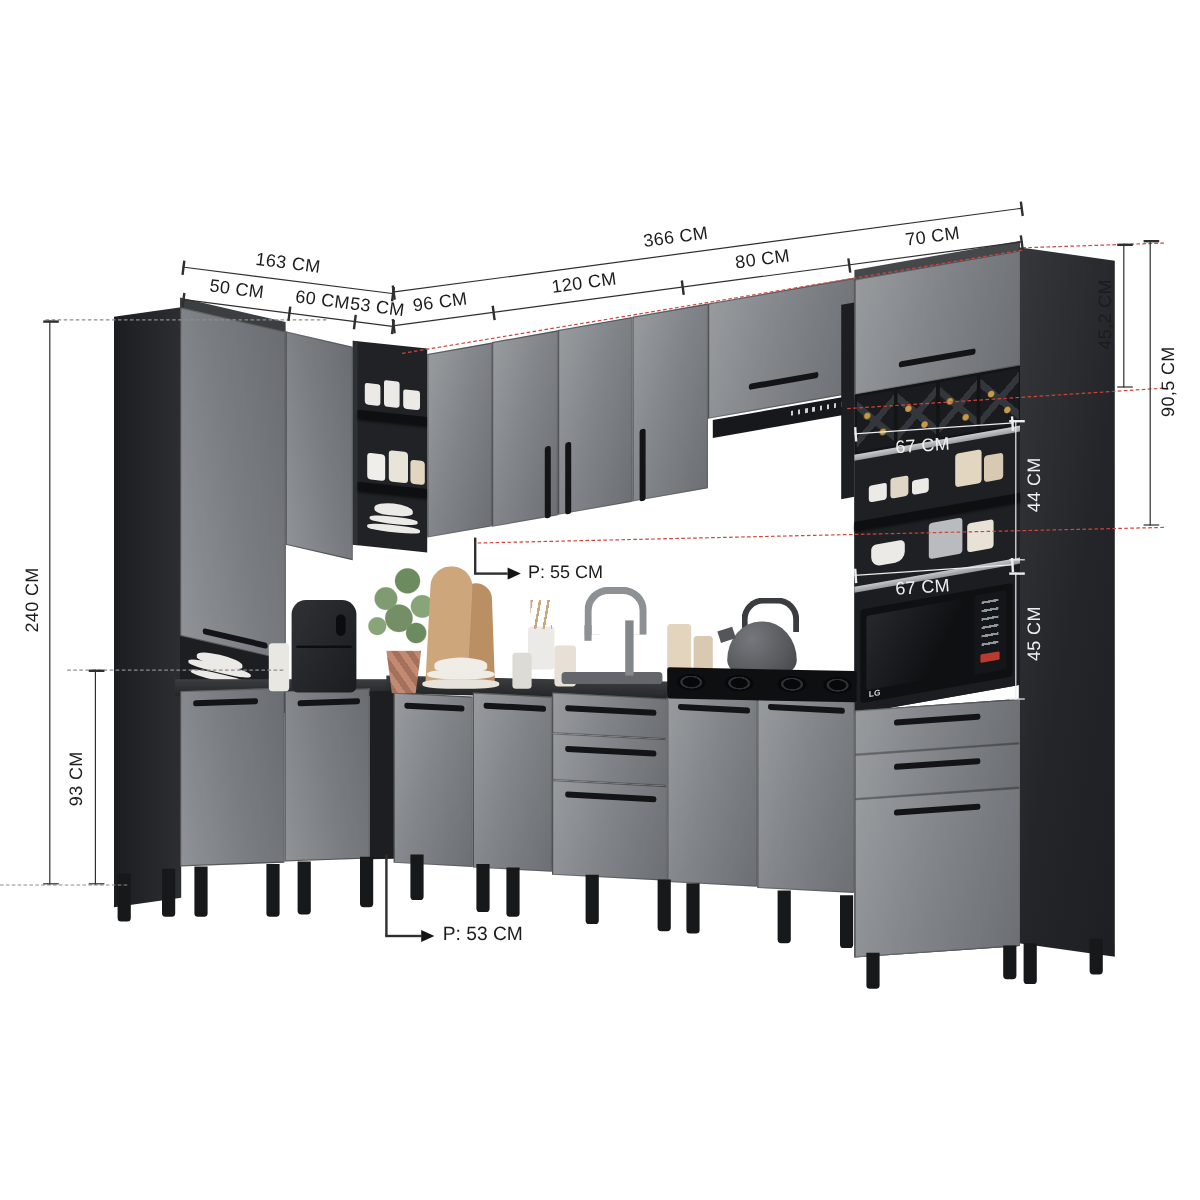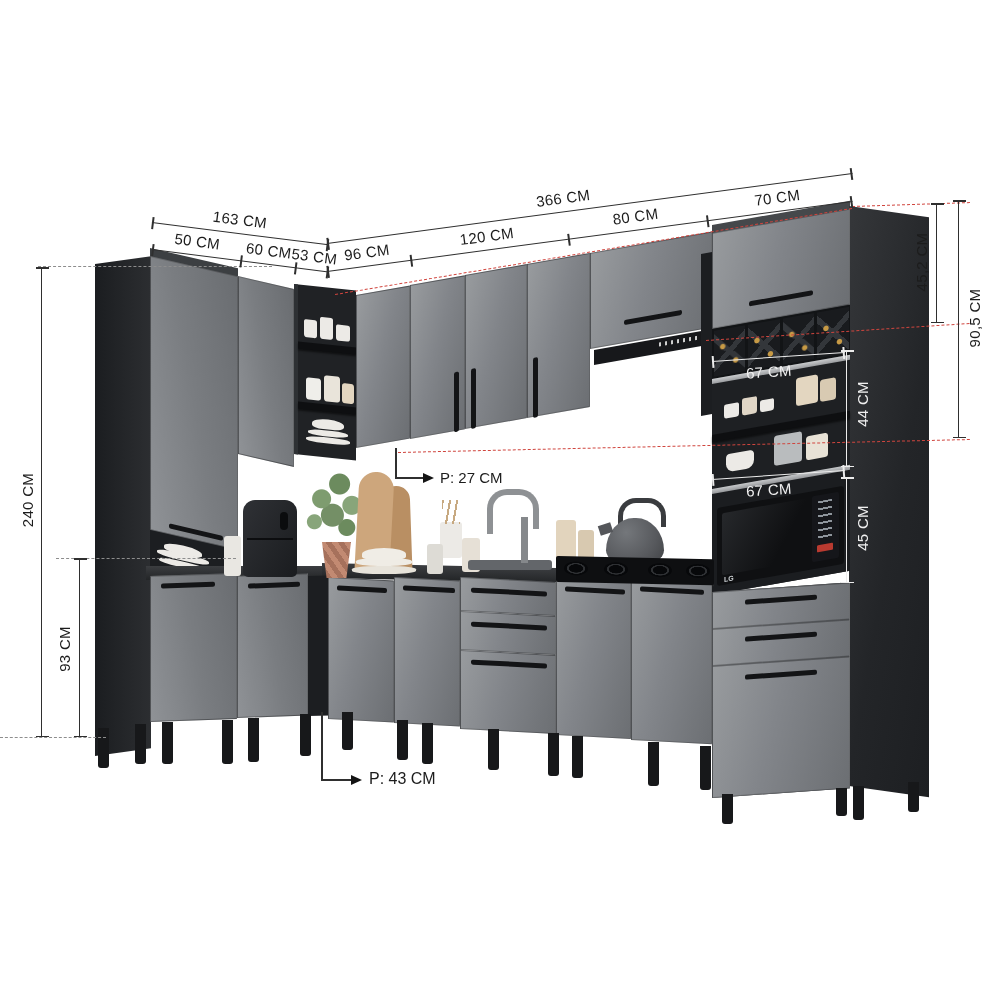--- a/index.html
+++ b/index.html
@@ -359,20 +359,20 @@
 
   <div class="dim white" style="left:712px;top:479px;width:133px;transform:rotate(-3.9deg)">
     <div class="tick" style="left:0"></div>
       <div class="tick" style="left:131px"></div>
     <div class="lbl" style="left:56px">67 CM</div>
   </div>
 
   <div class="annline" style="left:395px;top:448px;width:1.5px;height:30px"></div>
   <div class="annline" style="left:395px;top:477px;width:28px;height:1.5px"></div>
   <div class="arrow-r" style="left:423px;top:473px"></div>
-  <div class="annlbl" style="left:440px;top:469px">P: 27 CM</div>
+  <div class="annlbl" style="left:440px;top:469px">P: 55 CM</div>
 
   <div class="annline" style="left:321px;top:712px;width:1.5px;height:68px"></div>
   <div class="annline" style="left:321px;top:779px;width:30px;height:1.5px"></div>
   <div class="arrow-r" style="left:351px;top:775px"></div>
-  <div class="annlbl" style="left:369px;top:770px;font-size:16px">P: 43 CM</div>
+  <div class="annlbl" style="left:369px;top:770px;font-size:16px">P: 53 CM</div>
 
 </div>
 
 </body></html>

